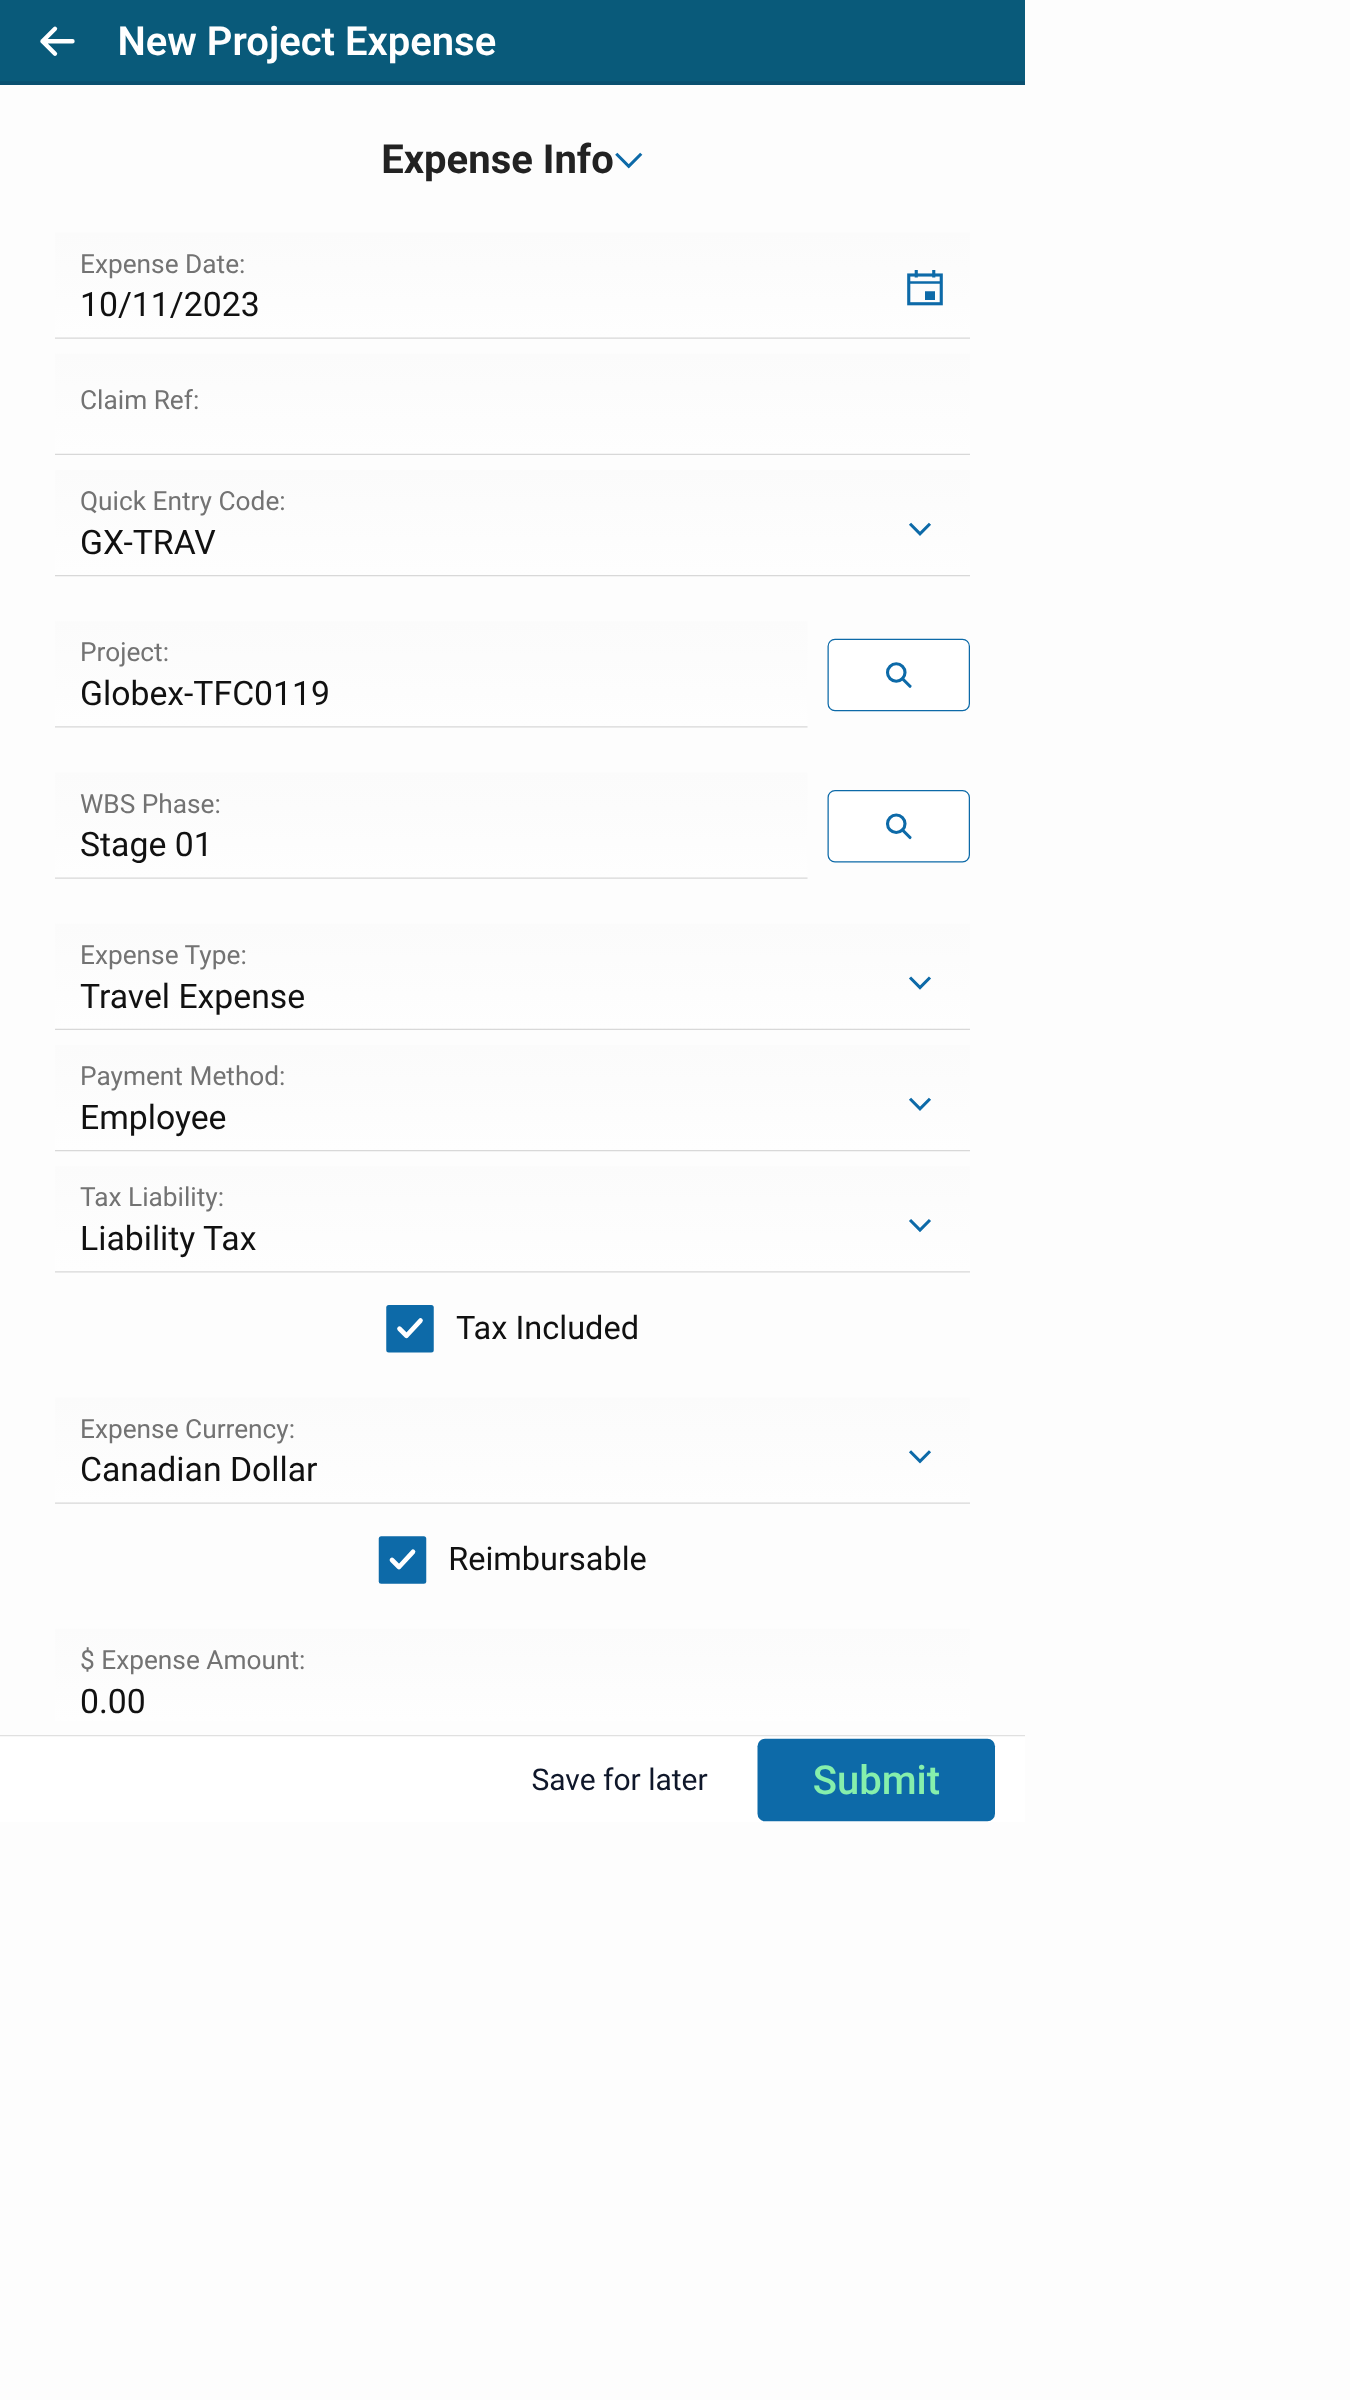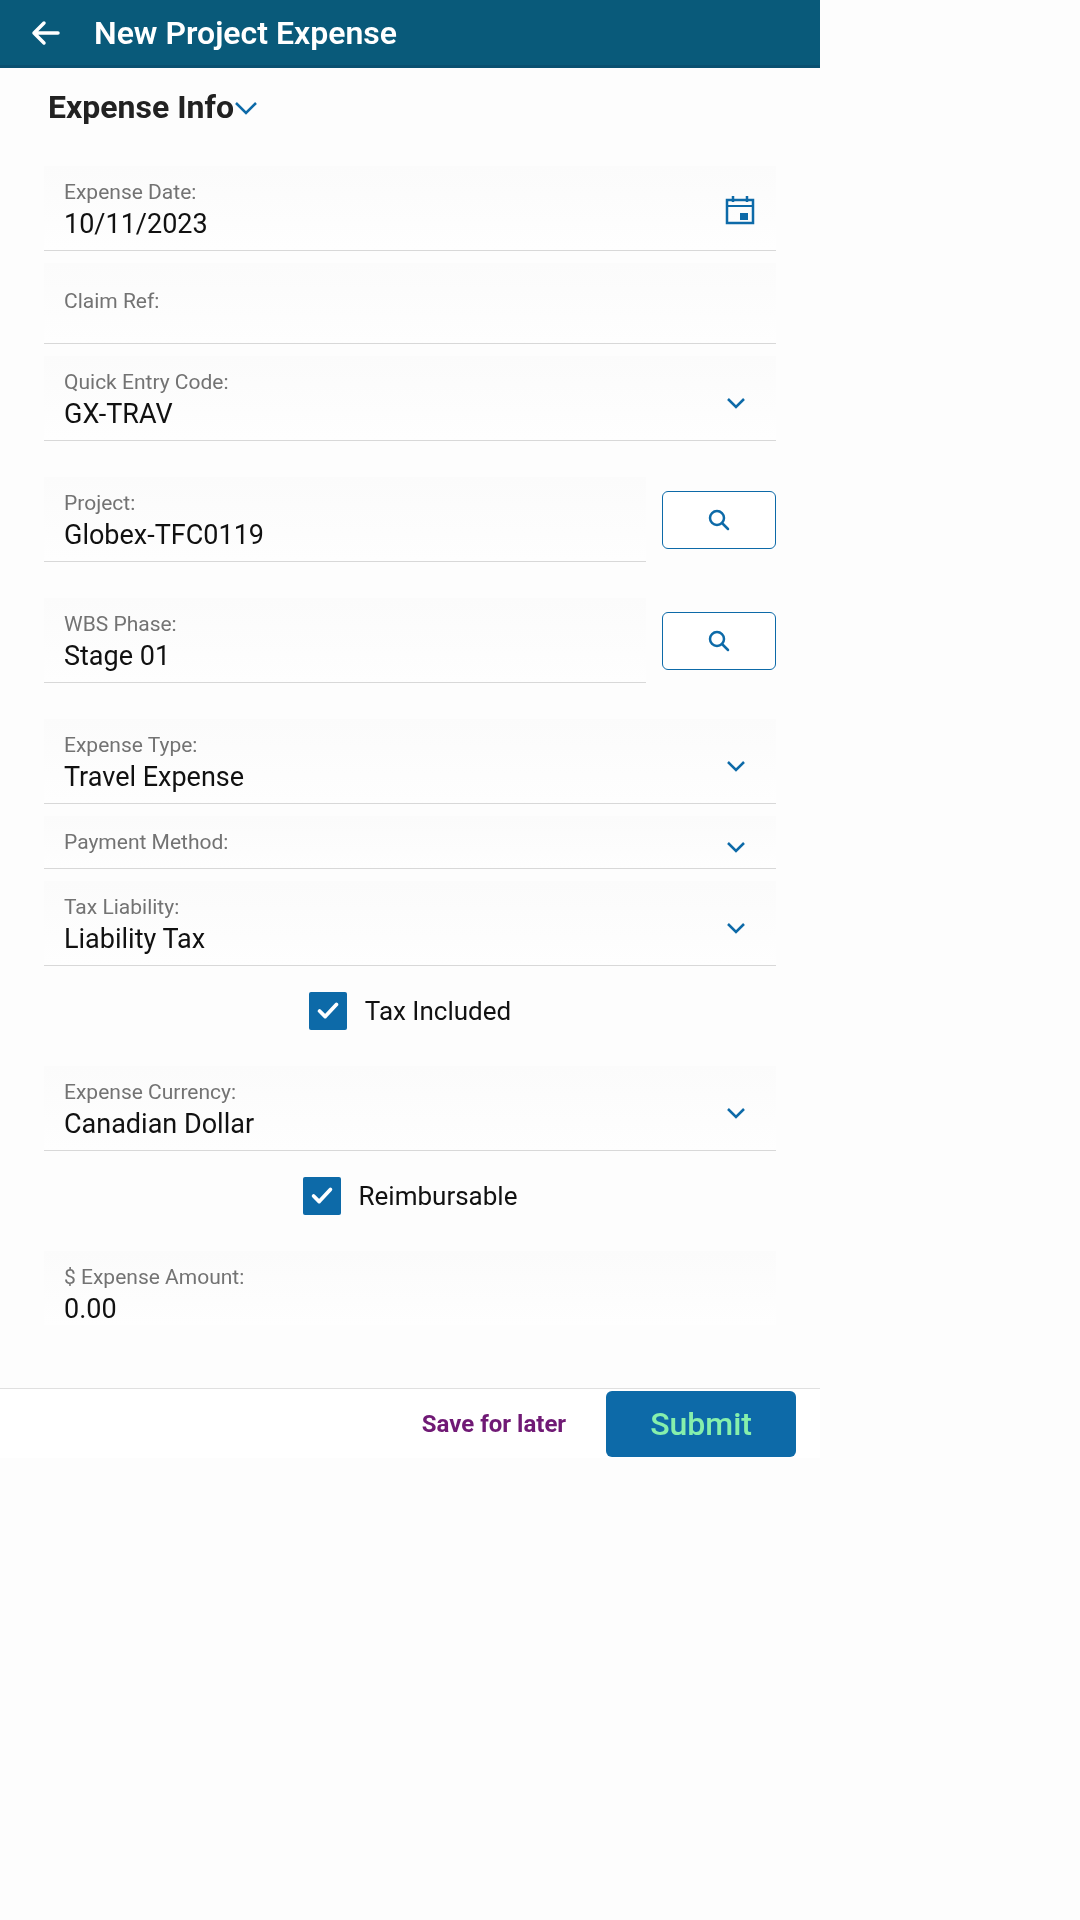--- a/index.html
+++ b/index.html
@@ -35,22 +35,22 @@
     
     .header-title {
       color: white;
       font-size: 32px;
       font-weight: 600;
     }
     
     .section-header {
       display: flex;
       align-items: center;
-      justify-content: flex-start;
-      padding: 20px 48px 20px 48px;
+      justify-content: center;
+      padding: 40px 48px 20px 48px;
     }
     
     .section-title {
       font-size: 32px;
       font-weight: 700;
       color: #222;
     }
     
     .chevron-down {
       width: 24px;
@@ -206,23 +206,23 @@
       background: white;
       border-top: 1px solid #e0e0e0;
       display: flex;
       align-items: center;
       justify-content: flex-end;
       padding: 0 24px;
       gap: 40px;
     }
     
     .save-later {
-      color: #701a75;
+      color: #0f172a;
       font-size: 24px;
-      font-weight: 700;
+      font-weight: 400;
       cursor: pointer;
     }
     
     .submit-button {
       background: #0d6aa8;
       color: #86efac;
       font-size: 32px;
       font-weight: 500;
       border: none;
       border-radius: 6px;
@@ -345,20 +345,21 @@
       <path d="M 2 2 L 10 10 L 18 2"></path>
     </svg>
   </div>
 </div>
 
 <div class="gap-small"></div>
 
 <div class="form-field with-action">
   <div class="field-content">
     <div class="field-label">Payment Method:</div>
+    <div class="field-value">Employee</div>
   </div>
   <div class="field-action dropdown-chevron">
     <svg viewBox="0 0 20 12">
       <path d="M 2 2 L 10 10 L 18 2"></path>
     </svg>
   </div>
 </div>
 
 <div class="gap-small"></div>
 

